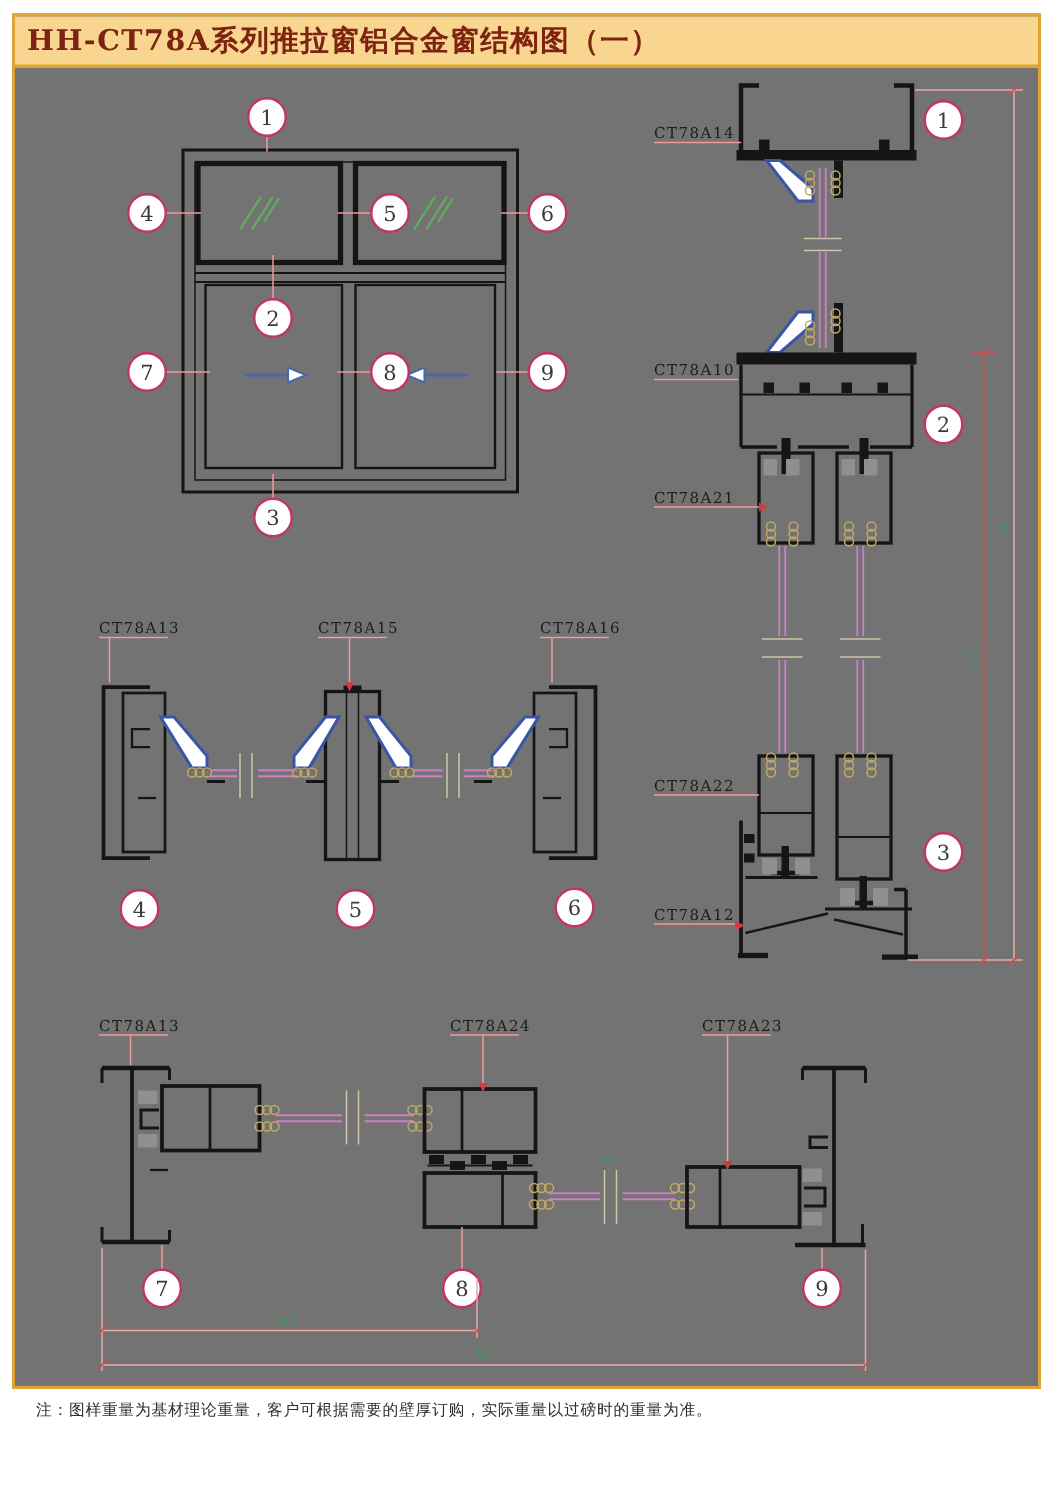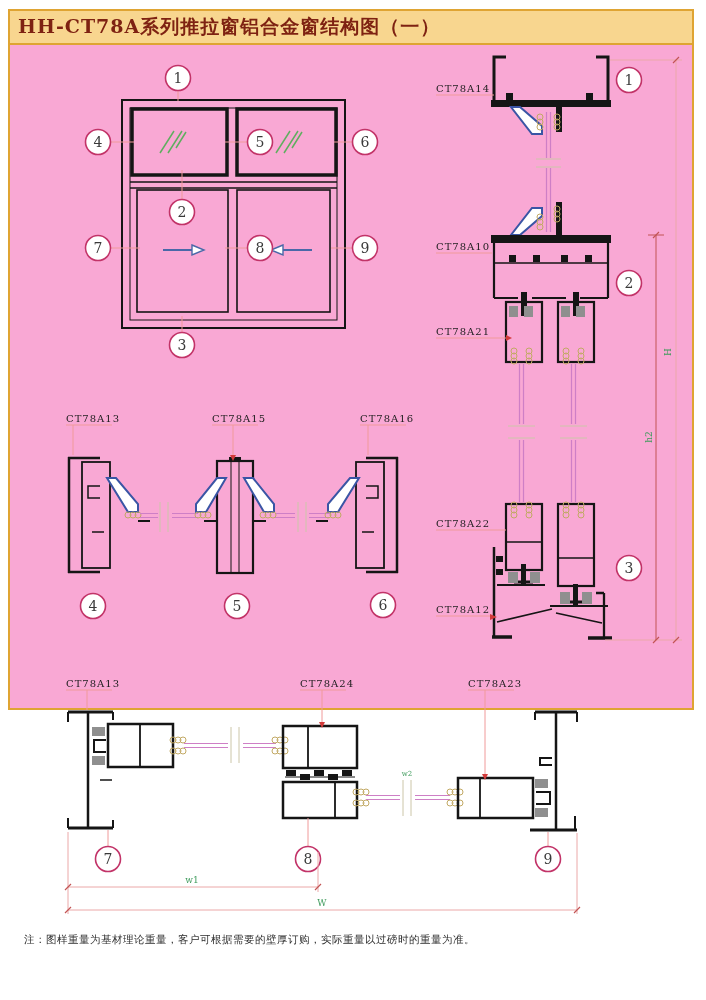--- a/index.html
+++ b/index.html
@@ -1,19 +1,19 @@
 <!DOCTYPE html>
 <html><head>
 <meta charset="utf-8">
 <style>
   html,body{margin:0;padding:0;background:#fff;}
   #page{position:relative;width:706px;height:1000px;background:#ffffff;overflow:hidden;
         font-family:"DejaVu Serif", serif;}
-  #frame{position:absolute;left:8px;top:9px;width:686px;height:701px;
-         border:2px solid #DFA433;background:#f9a8d4;box-sizing:border-box;}
+  #frame{position:absolute;left:8px;top:9px;width:686px;height:917px;
+         border:2px solid #DFA433;background:#737373;box-sizing:border-box;}
   #titlebar{position:absolute;left:0;top:0;width:100%;height:34px;background:#F8D68F;
             border-bottom:2px solid #DFA433;box-sizing:border-box;
             display:flex;align-items:center;}
   #titlebar .t{font-size:19px;font-weight:bold;color:#7E2212;letter-spacing:1px;
                padding-left:8px;font-family:"DejaVu Serif", serif;}
   svg{position:absolute;left:0;top:0;}
   .blk{stroke:#151515;fill:none;}
   .lbl{font:10px "DejaVu Serif", serif;fill:#1c1c1c;letter-spacing:1px;}
   .co{font:14px "DejaVu Serif", serif;fill:#3a3a3a;text-anchor:middle;}
   .dim{font:9px "DejaVu Serif", serif;fill:#3E9B5C;text-anchor:middle;}

